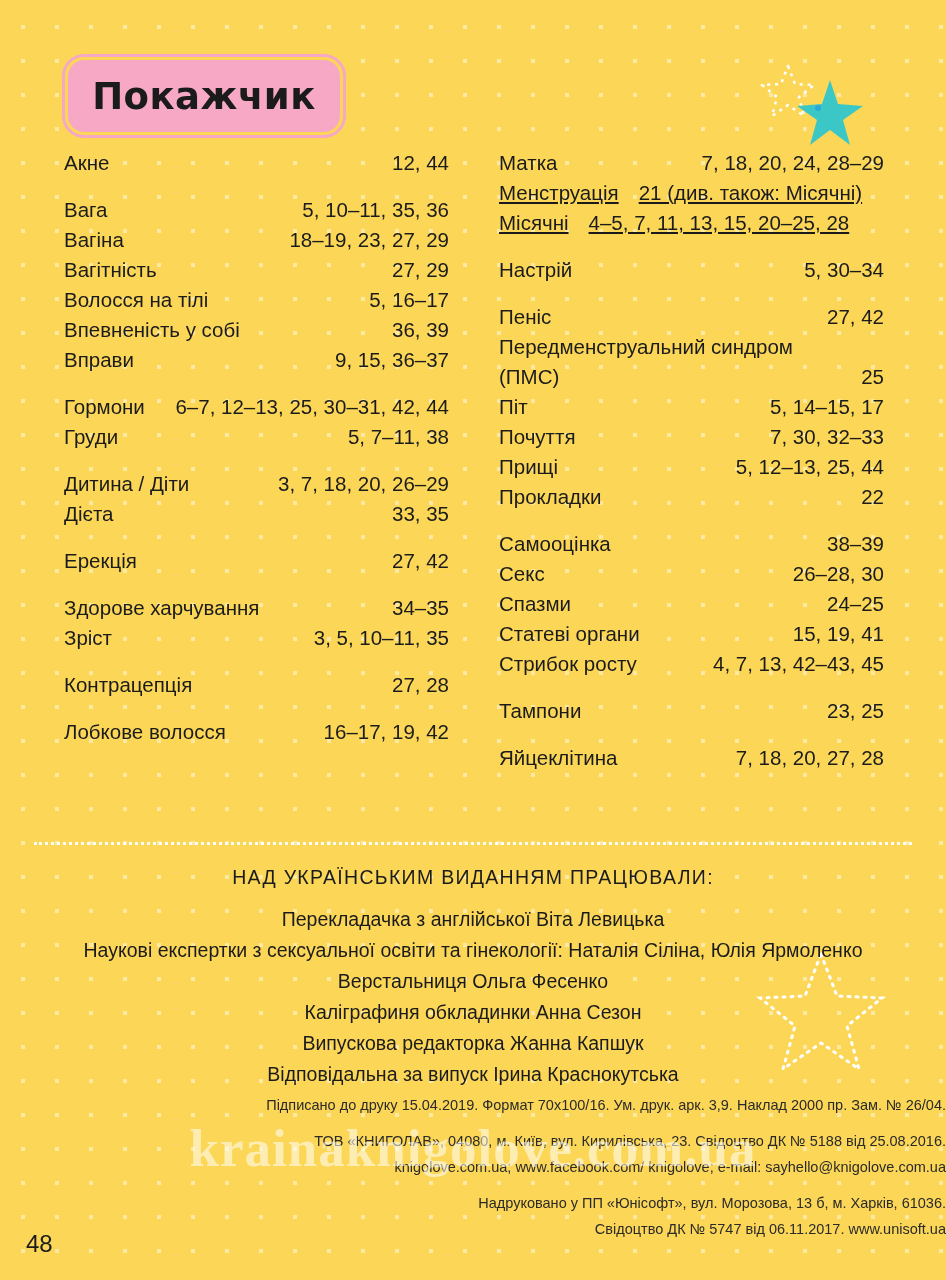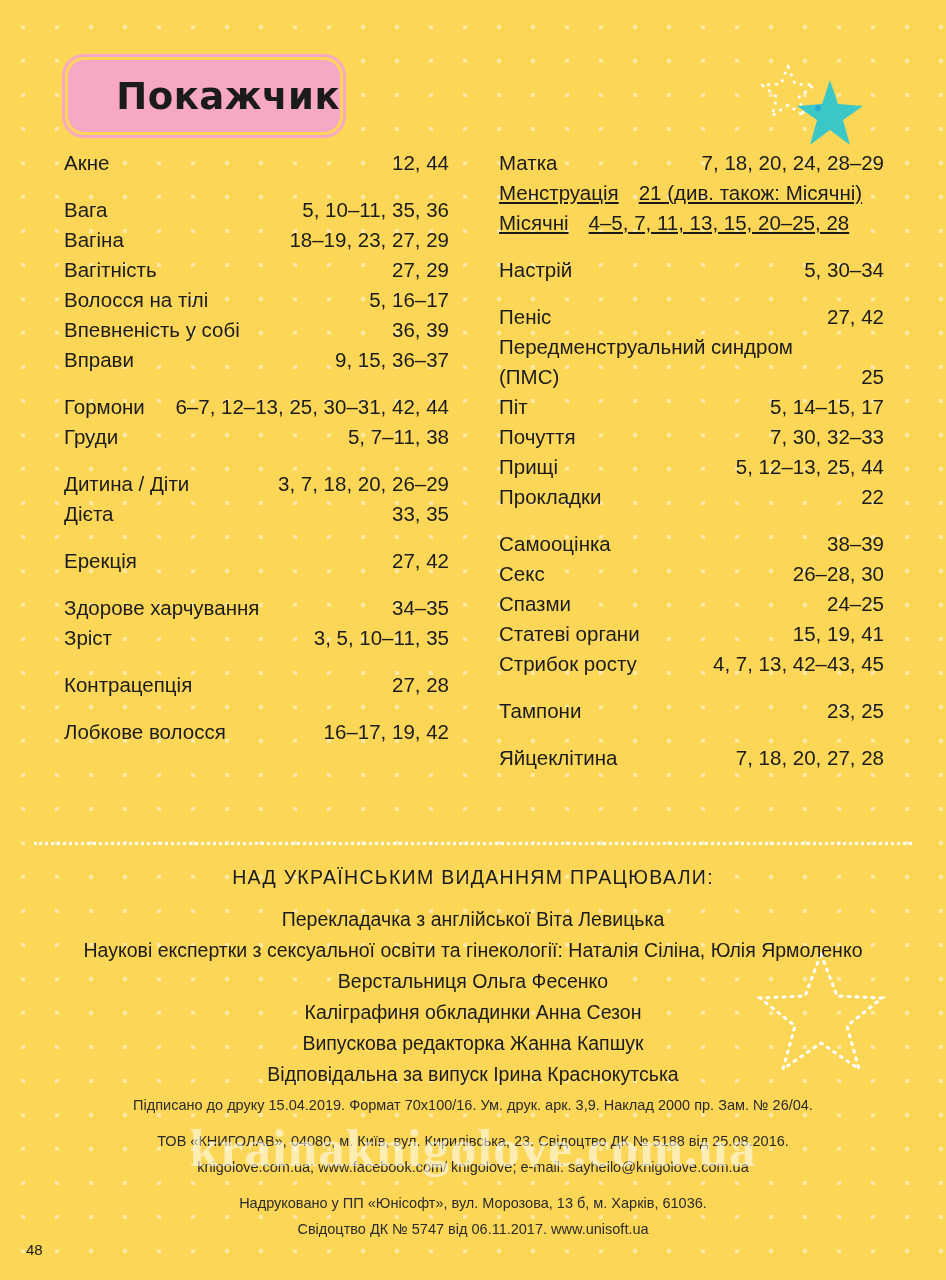--- a/index.html
+++ b/index.html
@@ -37,21 +37,21 @@
     width: 272px;
     height: 72px;
     background: #f6a8c5;
     border-radius: 16px;
     box-shadow: 0 0 0 3px #fcd757, 0 0 0 6px #f6a8c5;
   }
   .title-badge .title-text {
     position: absolute;
     left: 0; right: 0; top: 50%;
     transform: translateY(-50%);
-    text-align: right;
+    text-align: center;
     font-size: 37px;
     font-weight: bold;
     color: #1b1b1b;
     letter-spacing: 0.5px;
     font-family: "DejaVu Sans", sans-serif;
   }
 
   
   .star-deco {
     position: absolute;
@@ -109,21 +109,21 @@
     letter-spacing: 1.3px;
     margin-bottom: 11px;
   }
   .credits .name { }
 
   
   .imprint {
     position: absolute;
     top: 1092px;
     left: 0; right: 0;
-    text-align: center;
+    text-align: right;
     font-size: 14.5px;
     line-height: 26px;
     color: #2a2a2a;
   }
   .imprint .block { margin-bottom: 10px; }
 
   
   .watermark {
     position: absolute;
     top: 1118px;
@@ -135,21 +135,21 @@
     letter-spacing: 1px;
     pointer-events: none;
     font-family: "Liberation Serif", serif;
   }
 
   
   .page-number {
     position: absolute;
     left: 26px;
     bottom: 22px;
-    font-size: 15px;
+    font-size: 24px;
     color: #1b1b1b;
   }
 </style>
 </head>
 <body>
 
 <div class="page">
   <div class="dots"></div>
 
   <div class="title-badge">

